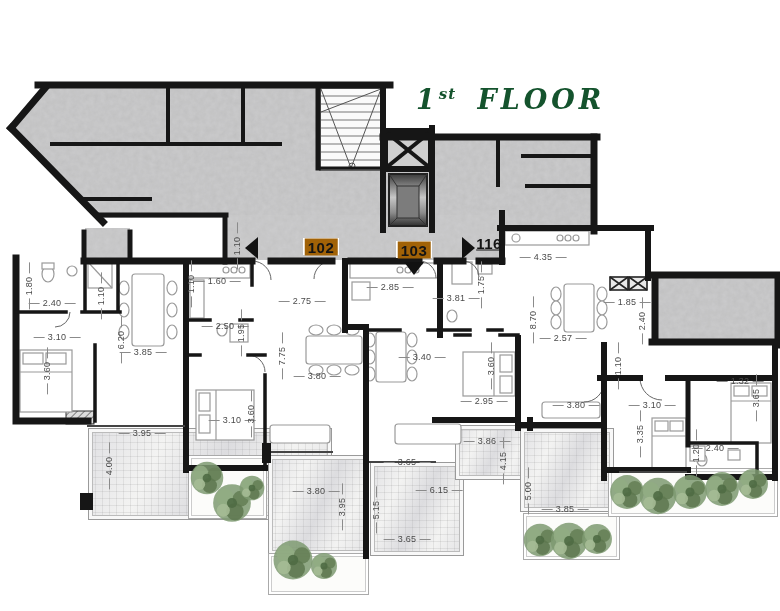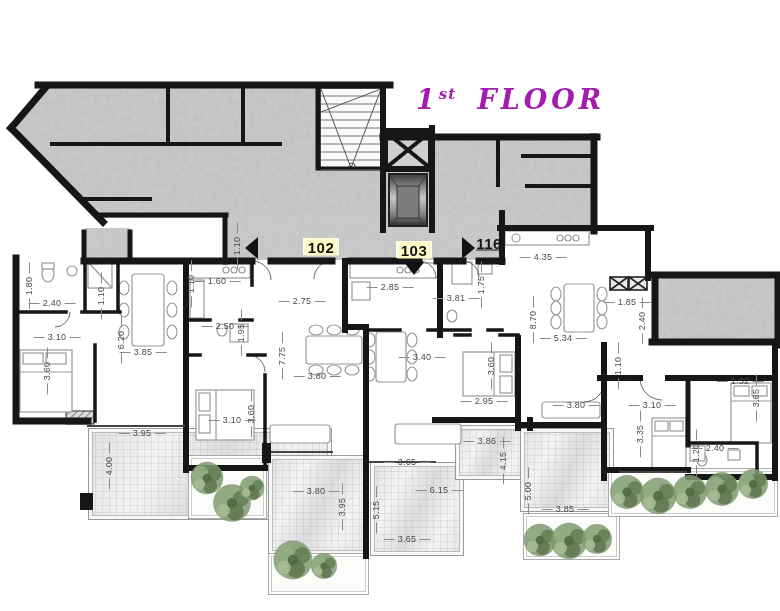--- a/index.html
+++ b/index.html
@@ -17,24 +17,24 @@
   
   .dim{position:absolute;display:flex;align-items:center;gap:3px;font-size:9px;color:#4a4a4a;
        white-space:nowrap;letter-spacing:.3px;}
   .dim::before,.dim::after{content:"";width:11px;height:1px;background:#8b8b8b;}
   .dim.h{transform:translate(-50%,-50%);}
   .dim.v{transform:translate(-50%,-50%) rotate(-90deg);}
   
   .unit{position:absolute;transform:translate(-50%,-50%);font-size:15px;font-weight:bold;color:#141414;
         letter-spacing:.5px;}
   .unit.ul{text-decoration:underline;margin-left:40px;}
-  .unit.chip{background:#fef9c3;padding:0 3px;}
+  .unit.chip{background:#a16207;padding:0 3px;}
   
   .title{position:absolute;left:416px;top:84px;font-family:"DejaVu Serif",serif;font-style:italic;
-         font-weight:bold;font-size:27px;color:#a21caf;letter-spacing:4px;}
+         font-weight:bold;font-size:27px;color:#14532d;letter-spacing:4px;}
   .title sup{font-size:15px;letter-spacing:1px;}
   .title .wd{margin-left:8px;}
 </style>
 </head>
 <body>
 
 <div class="canvas">
 
   <div class="tile" style="left:88px;top:428px;width:242px;height:90px;"></div>
   <div class="tile" style="left:268px;top:455px;width:99px;height:98px;"></div>
@@ -379,21 +379,21 @@
   <span class="dim h" style="left:422px;top:357px">3.40</span>
   <span class="dim h" style="left:456px;top:298px">3.81</span>
   <span class="dim v" style="left:481px;top:285px">1.75</span>
   <span class="dim v" style="left:491px;top:366px">3.60</span>
   <span class="dim h" style="left:484px;top:401px">2.95</span>
   <span class="dim h" style="left:487px;top:441px">3.86</span>
   <span class="dim v" style="left:503px;top:461px">4.15</span>
   <span class="dim v" style="left:528px;top:491px">5.00</span>
   <span class="dim h" style="left:543px;top:257px">4.35</span>
   <span class="dim v" style="left:533px;top:320px">8.70</span>
-  <span class="dim h" style="left:563px;top:338px">5.34</span>
+  <span class="dim h" style="left:563px;top:338px">2.57</span>
   <span class="dim h" style="left:627px;top:302px">1.85</span>
   <span class="dim v" style="left:642px;top:321px">2.40</span>
   <span class="dim v" style="left:618px;top:366px">1.10</span>
   <span class="dim h" style="left:740px;top:381px">1.32</span>
   <span class="dim v" style="left:756px;top:398px">3.65</span>
   <span class="dim h" style="left:576px;top:405px">3.80</span>
   <span class="dim h" style="left:652px;top:405px">3.10</span>
   <span class="dim v" style="left:640px;top:434px">3.35</span>
   <span class="dim h" style="left:715px;top:448px">2.40</span>
   <span class="dim v" style="left:696px;top:453px">1.20</span>

